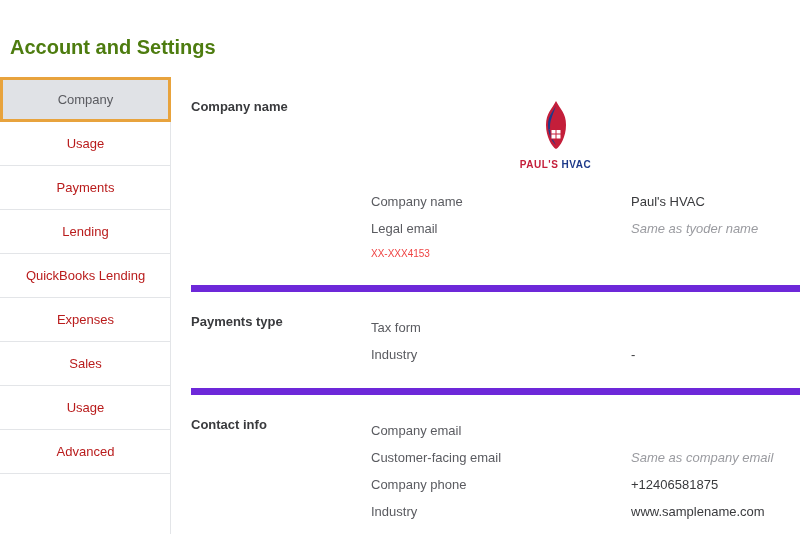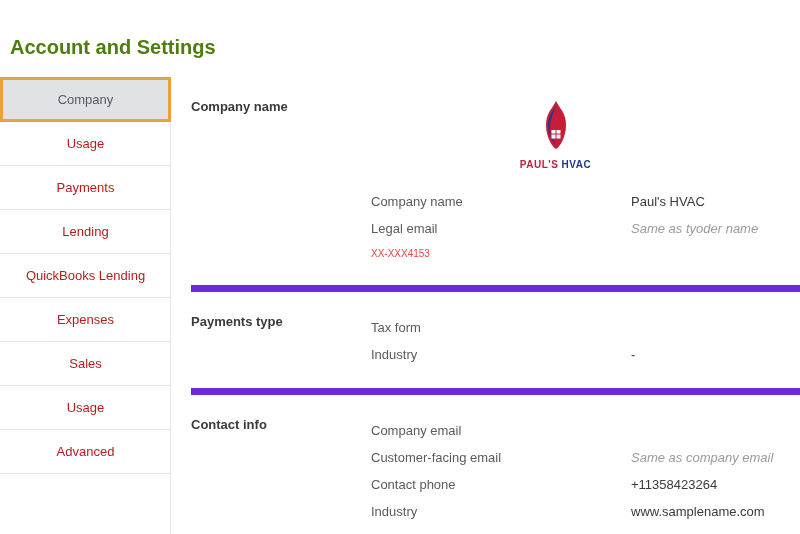--- a/index.html
+++ b/index.html
@@ -193,22 +193,22 @@
       <div class="section-label">Contact info</div>
       <div class="section-body">
         <div class="field-row">
           <div class="field-label">Company email</div>
         </div>
         <div class="field-row">
           <div class="field-label">Customer-facing email</div>
           <div class="field-value placeholder">Same as company email</div>
         </div>
         <div class="field-row">
-          <div class="field-label">Contact phone</div>
-          <div class="field-value">+11358423264</div>
+          <div class="field-label">Company phone</div>
+          <div class="field-value">+12406581875</div>
         </div>
         <div class="field-row">
           <div class="field-label">Industry</div>
           <div class="field-value">www.samplename.com</div>
         </div>
       </div>
     </section>
 
   </main>
 </div>

